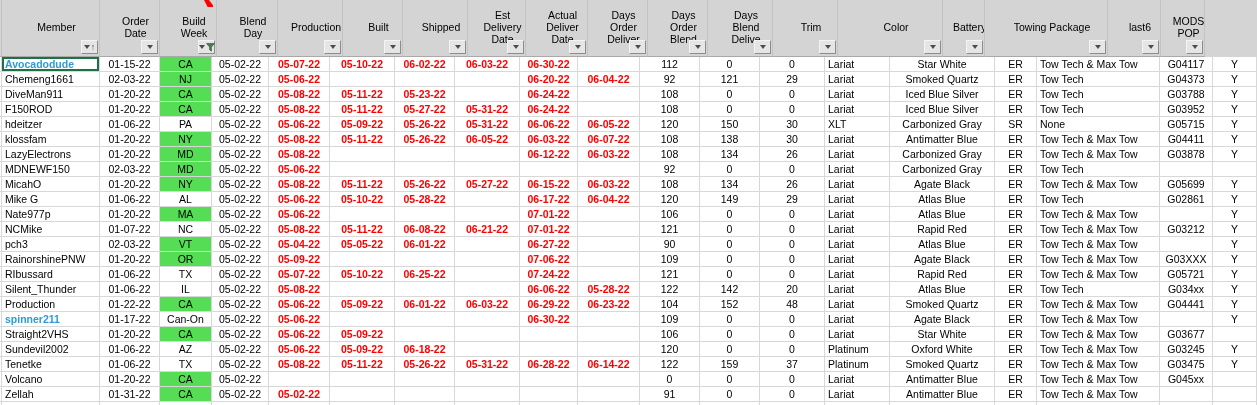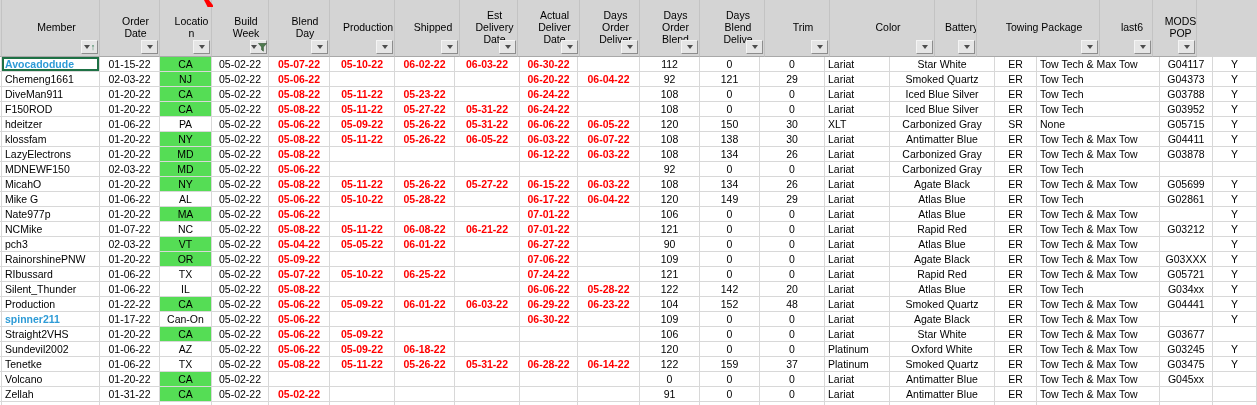--- a/index.html
+++ b/index.html
@@ -55,45 +55,45 @@
             <div class="tri"></div>
             <div class="uparrow">↑</div>
           </div>
         </div>
         <div class="hcell h-order_date" style="width: 60px; align-items: center;">
           <div class="hlabel">Order Date</div>
           <div class="fbtn">
             <div class="tri"></div>
           </div>
         </div>
-        <div class="hcell h-location" style="width: 52px;">
-          <div class="hlabel">Location</div>
-          <div class="fbtn">
-            <div class="tri"></div>
-          </div>
-        </div>
         <div class="hcell h-build_week" style="width: 57px;">
           <div class="hlabel">Build Week</div>
           <div class="fbtn">
             <div class="tri"></div>
             <div style="display: flex;">
               <svg width="9" height="9" viewBox="0 0 9 9">
                 <path d="M0.5 0.5 H8.5 L5.4 4 V8.2 L3.6 6.8 V4 Z" fill="#4e7a4e" stroke="#2f4f2f" stroke-width="0.6"></path>
               </svg>
             </div>
           </div>
         </div>
         <div class="hcell h-blend_day" style="width: 61px;">
           <div class="hlabel">Blend Day</div>
           <div class="fbtn">
             <div class="tri"></div>
           </div>
         </div>
         <div class="hcell h-production" style="width: 65px;">
           <div class="hlabel">Production</div>
+          <div class="fbtn">
+            <div class="tri"></div>
+          </div>
+        </div>
+        <div class="hcell h-built" style="width: 60px;">
+          <div class="hlabel">Built</div>
           <div class="fbtn">
             <div class="tri"></div>
           </div>
         </div>
         <div class="hcell h-shipped" style="width: 65px;">
           <div class="hlabel">Shipped</div>
           <div class="fbtn">
             <div class="tri"></div>
           </div>
         </div>

